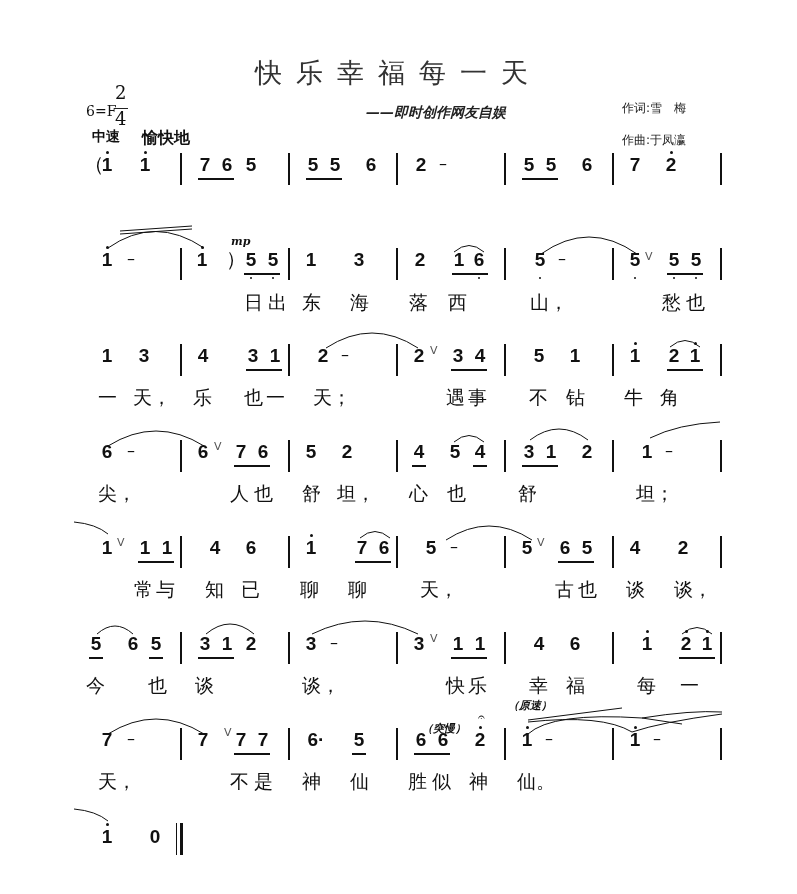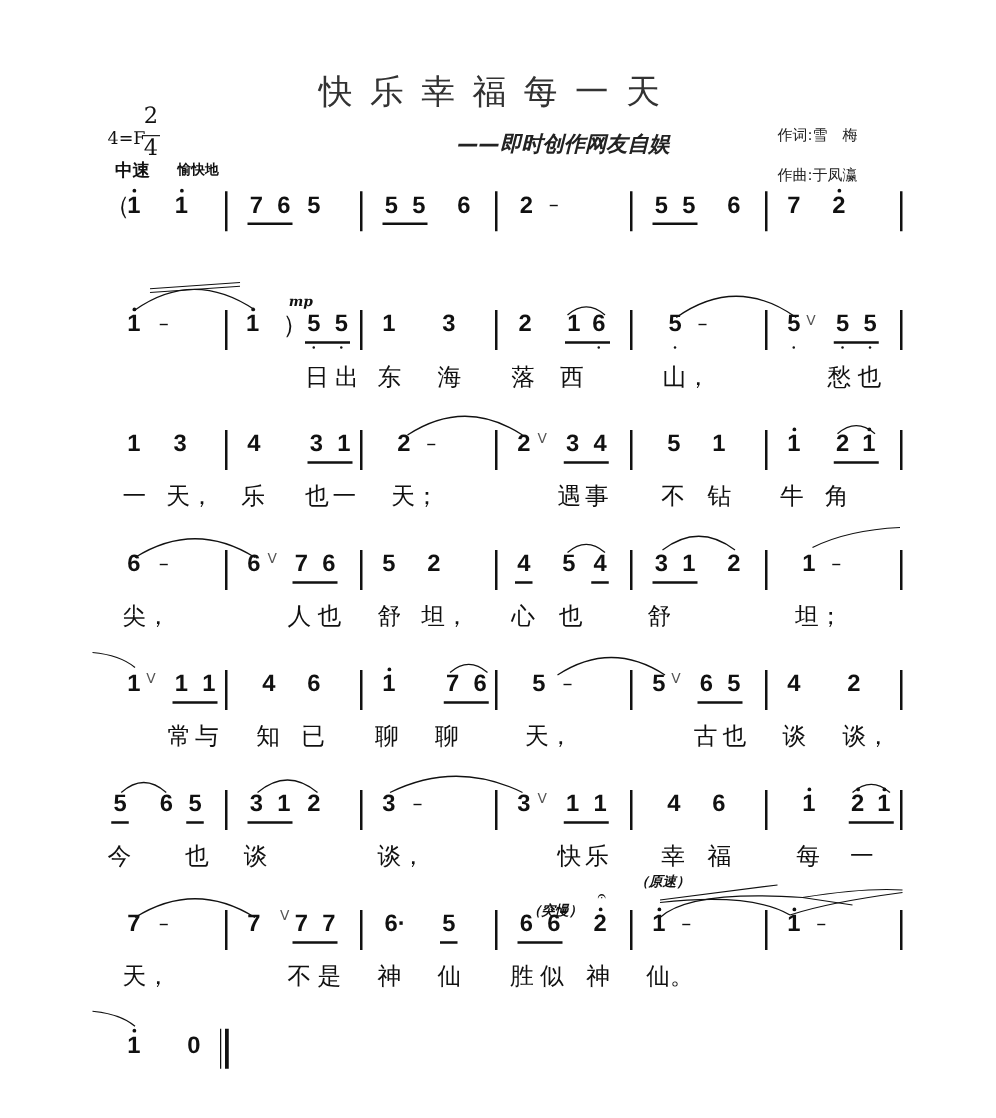--- a/index.html
+++ b/index.html
@@ -6,22 +6,22 @@
   body { width:797px; height:894px; position:relative; overflow:hidden;
          font-family:"DejaVu Sans", sans-serif; color:#111; }
   .abs { position:absolute; }
   .title { left:0; width:797px; top:55px; text-align:center; font-family:"DejaVu Serif", serif;
            font-size:27px; letter-spacing:14px; color:#333; font-weight:normal; }
   .key { left:86px; top:103px; font-family:"DejaVu Serif", serif; font-size:14px; }
   .ts-num { left:115px; top:82px; font-family:"DejaVu Serif", serif; font-size:18px; }
   .ts-line { left:114px; top:108px; width:14px; height:1px; background:#222; }
   .ts-den { left:115px; top:108px; font-family:"DejaVu Serif", serif; font-size:18px; }
   .tempo { left:92px; top:128px; font-size:14px; font-weight:bold; }
-  .mood { left:142px; top:128px; font-size:11px; font-weight:bold; }
-  .source { left:366px; top:104px; font-size:17px; font-style:italic; font-weight:bold; color:#222; }
+  .mood { left:142px; top:128px; font-size:16px; font-weight:bold; }
+  .source { left:366px; top:104px; font-size:14px; font-style:italic; font-weight:bold; color:#222; }
   .credit { left:622px; font-size:12px; color:#222; }
   .row { position:absolute; left:0; width:797px; height:90px; }
   .bar { position:absolute; width:1.5px; height:32px; background:#111; }
   .bar.final { width:3px; }
   .bar.thin2 { width:1px; }
   .n { position:absolute; font-family:"Liberation Sans", sans-serif; font-weight:bold; font-size:19px;
        width:14px; text-align:center; line-height:20px; }
   .n .hi { position:absolute; left:6px; top:-4px; width:3px; height:3px; border-radius:50%; background:#111; }
   .n .lo { position:absolute; left:6px; bottom:-9px; width:2px; height:2px; border-radius:50%; background:#111; }
   .dash { position:absolute; font-size:16px; font-weight:normal; line-height:20px; }
@@ -29,21 +29,21 @@
   .lyr { position:absolute; font-family:"DejaVu Sans", sans-serif; font-size:19px; line-height:22px; font-weight:normal; letter-spacing:0; }
   .brth { position:absolute; font-size:11px; color:#555; font-family:"DejaVu Sans", sans-serif; }
   .slur { position:absolute; overflow:visible; }
   .paren { position:absolute; font-family:"DejaVu Serif", serif; font-size:20px; line-height:20px; }
   .mark { position:absolute; font-size:11px; font-style:italic; font-weight:bold; font-family:"DejaVu Serif", serif; }
 </style>
 </head>
 <body>
 
 <div class="abs title">快乐幸福每一天</div>
-<div class="abs key">4=F</div>
+<div class="abs key">6=F</div>
 <div class="abs ts-num">2</div>
 <div class="abs ts-line"></div>
 <div class="abs ts-den">4</div>
 <div class="abs tempo">中速</div>
 <div class="abs mood">愉快地</div>
 <div class="abs source">——即时创作网友自娱</div>
 <div class="abs credit" style="top:100px">作词:雪　梅</div>
 <div class="abs credit" style="top:132px">作曲:于凤瀛</div>
 
 <div class="row" style="top:145px">

